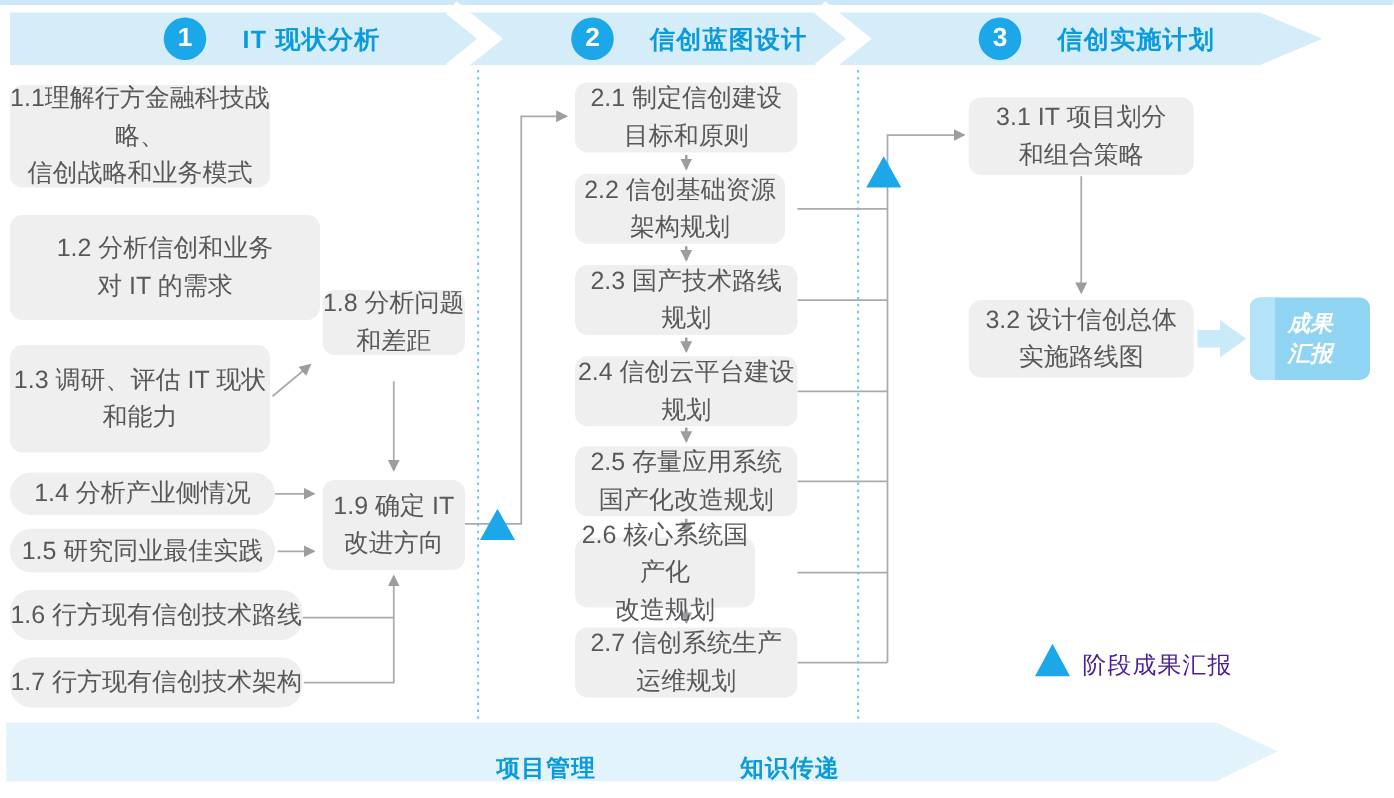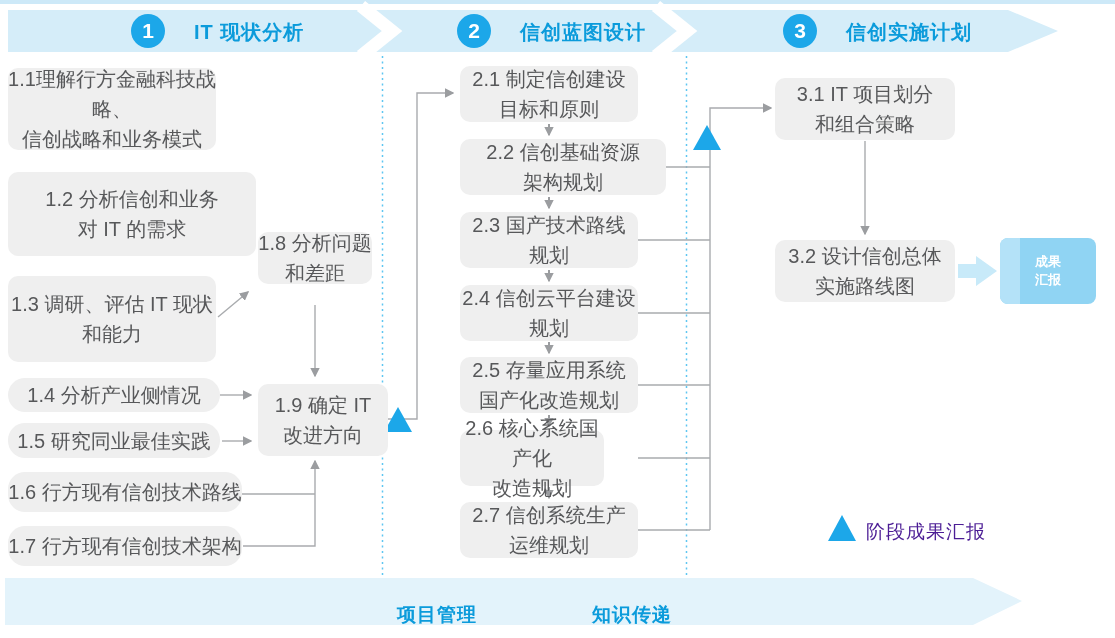--- a/index.html
+++ b/index.html
@@ -35,21 +35,21 @@
   .result-box{
     position:absolute;left:1000px;top:238px;width:96px;height:66px;background:#90D4F3;
     border-radius:8px;z-index:3;
   }
   .result-band{
     position:absolute;left:0;top:0;bottom:0;width:20px;background:#B4E2F8;
     border-radius:8px 0 0 8px;
   }
   .result-text{
     position:absolute;inset:0;display:flex;align-items:center;justify-content:center;
-    color:#fff;font-weight:bold;font-size:13px;line-height:1.35;white-space:pre-line;text-align:center;
+    color:#fff;font-weight:bold;font-size:18px;line-height:1.35;white-space:pre-line;text-align:center;font-style:italic;
   }
 </style>
 </head>
 <body>
 
 <div id="stage">
 
   <svg id="wires" width="1115" height="638" viewBox="0 0 1115 638" xmlns="http://www.w3.org/2000/svg">
     <defs>
       <marker id="arw" viewBox="0 0 10 10" refX="8.5" refY="5" markerWidth="9.5" markerHeight="9.5" orient="auto-start-reverse" markerUnits="userSpaceOnUse">
@@ -115,26 +115,26 @@
   <div class="node" style="left:8px;top:172px;width:248px;height:84px;">1.2 分析信创和业务
 对 IT 的需求</div>
   <div class="node" style="left:8px;top:276px;width:208px;height:86px;">1.3 调研、评估 IT 现状
 和能力</div>
   <div class="node pill" style="left:8px;top:378px;width:212px;height:34px;">1.4 分析产业侧情况</div>
   <div class="node pill" style="left:8px;top:423px;width:212px;height:35px;">1.5 研究同业最佳实践</div>
   <div class="node pill" style="left:8px;top:472px;width:234px;height:40px;">1.6 行方现有信创技术路线</div>
   <div class="node pill" style="left:8px;top:526px;width:234px;height:40px;">1.7 行方现有信创技术架构</div>
   <div class="node" style="left:258px;top:232px;width:114px;height:52px;">1.8 分析问题
 和差距</div>
-  <div class="node" style="left:258px;top:384px;width:130px;height:72px;text-align:center;">1.9 确定 IT
+  <div class="node" style="left:258px;top:384px;width:114px;height:72px;text-align:center;">1.9 确定 IT
 改进方向</div>
 
   <div class="node" style="left:460px;top:66px;width:178px;height:56px;">2.1 制定信创建设
 目标和原则</div>
-  <div class="node" style="left:460px;top:139px;width:206px;height:56px;">2.2 信创基础资源
+  <div class="node" style="left:460px;top:139px;width:168px;height:56px;">2.2 信创基础资源
 架构规划</div>
   <div class="node" style="left:460px;top:212px;width:178px;height:56px;">2.3 国产技术路线
 规划</div>
   <div class="node" style="left:460px;top:285px;width:178px;height:56px;">2.4 信创云平台建设
 规划</div>
   <div class="node" style="left:460px;top:357px;width:178px;height:56px;">2.5 存量应用系统
 国产化改造规划</div>
   <div class="node" style="left:460px;top:430px;width:144px;height:56px;">2.6 核心系统国产化
 改造规划</div>
   <div class="node" style="left:460px;top:502px;width:178px;height:56px;">2.7 信创系统生产

